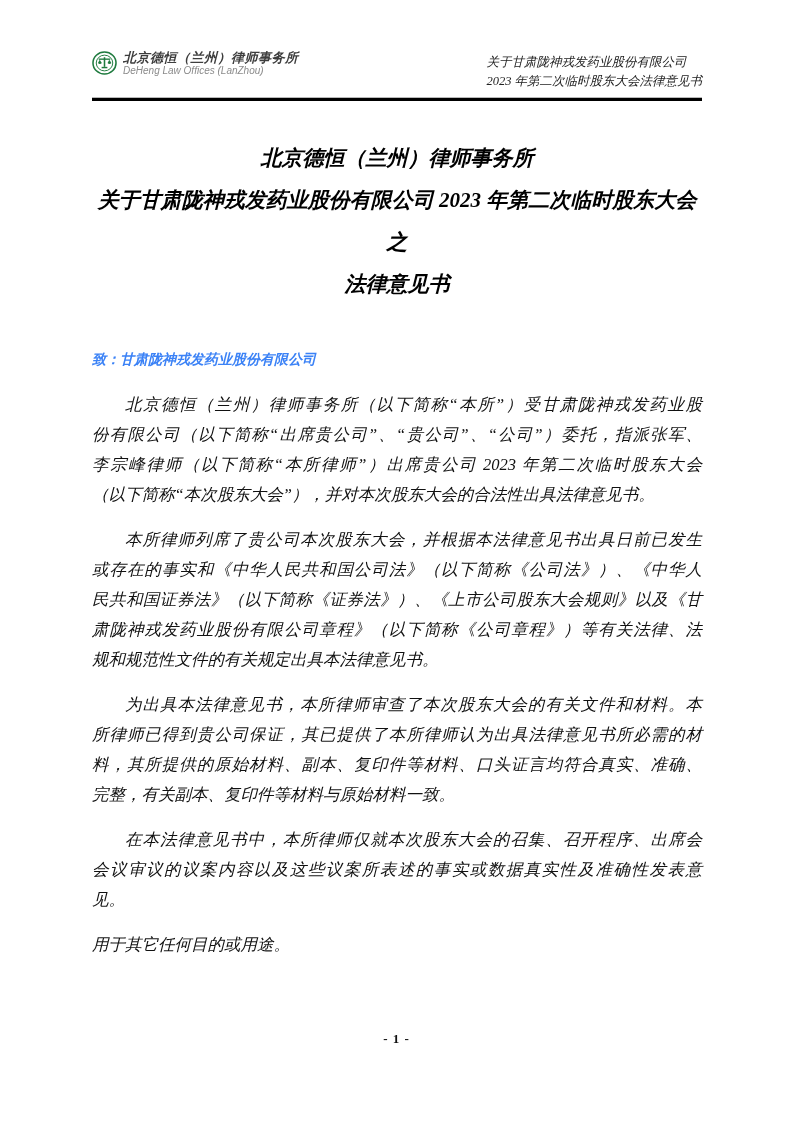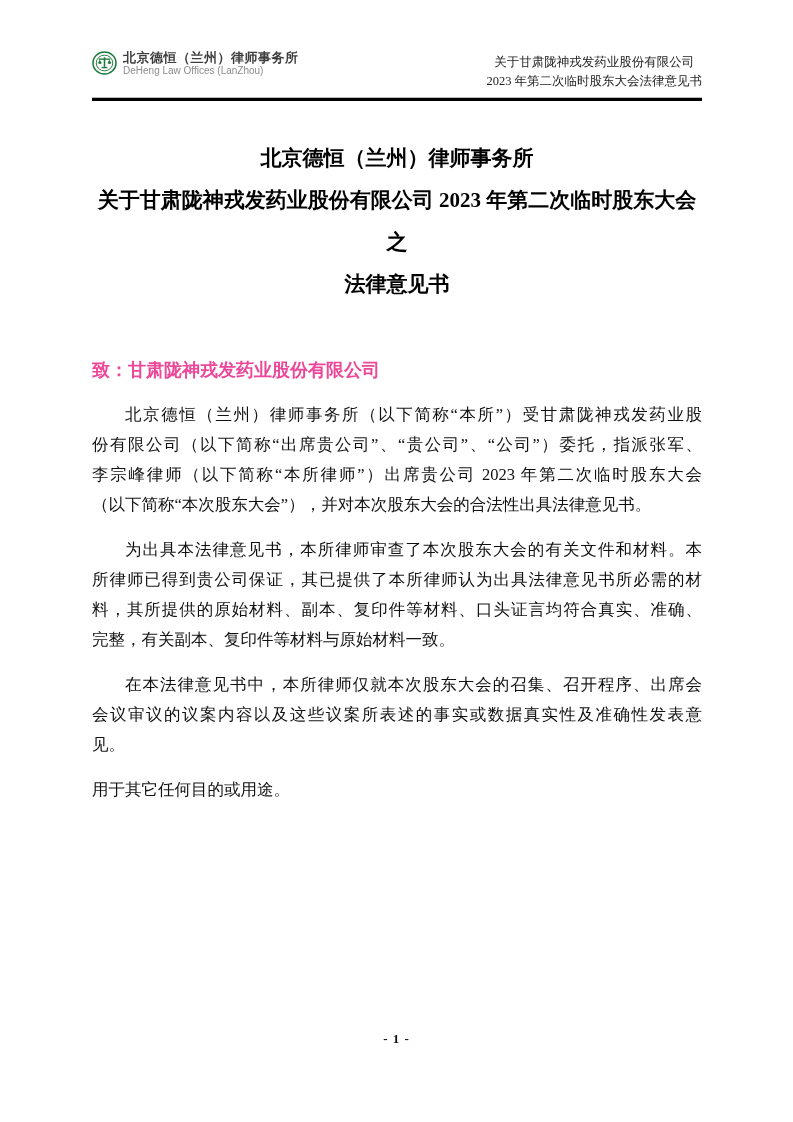--- a/index.html
+++ b/index.html
@@ -12,20 +12,21 @@
     width: 793px;
     height: 1122px;
     margin: 0 auto;
     background: #ffffff;
     overflow: hidden;
     font-family: "Liberation Serif", "DejaVu Serif", serif;
     color: #1a1a1a;
   }
   .content {
     margin: 0 91px 0 92px; 
+    font-style: italic;
   }
 
   
   .header {
     padding-top: 50px;
     display: flex;
     justify-content: space-between;
     align-items: flex-start;
   }
   .brand {
@@ -47,21 +48,21 @@
     line-height: 15px;
     font-family: "Liberation Sans", "DejaVu Sans", sans-serif;
   }
   .brand-text .en {
     font-size: 10px;
     color: #8b8b8b;
     line-height: 12px;
     font-family: "Liberation Sans", "DejaVu Sans", sans-serif;
   }
   .doc-ref {
-    text-align: center;
+    text-align: left;
     font-size: 12.5px;
     line-height: 19px;
     color: #222222;
     margin-top: 3px;
   }
   .header-rule {
     margin-top: 6px;
     height: 4px;
     background: linear-gradient(#b9b9b9 0 1px, #ffffff 1px 1.5px, #000000 1.5px 4px);
   }
@@ -73,25 +74,25 @@
   }
   .title-line {
     font-size: 21px;
     font-weight: bold;
     line-height: 42px;
     color: #000000;
   }
 
   
   .salutation {
-    margin-top: 50px;
-    font-size: 18px;
+    margin-top: 40px;
+    font-size: 14px;
     font-weight: bold;
     line-height: 30px;
-    color: #ec4899;
+    color: #3b82f6;
   }
   .body-paragraphs {
     margin-top: 12px;
   }
   .para {
     margin-top: 15px;
   }
   .line {
     font-size: 16.5px;
     line-height: 30px;
@@ -159,20 +160,27 @@
     <div class="salutation">致：甘肃陇神戎发药业股份有限公司</div>
 
     <div class="body-paragraphs">
         <div class="para">
           <div class="line first">北京德恒（兰州）律师事务所（以下简称“本所”）受甘肃陇神戎发药业股</div>
           <div class="line">份有限公司（以下简称“出席贵公司”、“贵公司”、“公司”）委托，指派张军、</div>
           <div class="line">李宗峰律师（以下简称“本所律师”）出席贵公司 2023 年第二次临时股东大会</div>
           <div class="line last">（以下简称“本次股东大会”），并对本次股东大会的合法性出具法律意见书。</div>
         </div>
         <div class="para">
+          <div class="line first">本所律师列席了贵公司本次股东大会，并根据本法律意见书出具日前已发生</div>
+          <div class="line">或存在的事实和《中华人民共和国公司法》（以下简称《公司法》）、《中华人</div>
+          <div class="line">民共和国证券法》（以下简称《证券法》）、《上市公司股东大会规则》以及《甘</div>
+          <div class="line">肃陇神戎发药业股份有限公司章程》（以下简称《公司章程》）等有关法律、法</div>
+          <div class="line last">规和规范性文件的有关规定出具本法律意见书。</div>
+        </div>
+        <div class="para">
           <div class="line first">为出具本法律意见书，本所律师审查了本次股东大会的有关文件和材料。本</div>
           <div class="line">所律师已得到贵公司保证，其已提供了本所律师认为出具法律意见书所必需的材</div>
           <div class="line">料，其所提供的原始材料、副本、复印件等材料、口头证言均符合真实、准确、</div>
           <div class="line last">完整，有关副本、复印件等材料与原始材料一致。</div>
         </div>
         <div class="para">
           <div class="line first">在本法律意见书中，本所律师仅就本次股东大会的召集、召开程序、出席会</div>
           <div class="line">会议审议的议案内容以及这些议案所表述的事实或数据真实性及准确性发表意</div>
           <div class="line last">见。</div>
         </div>

